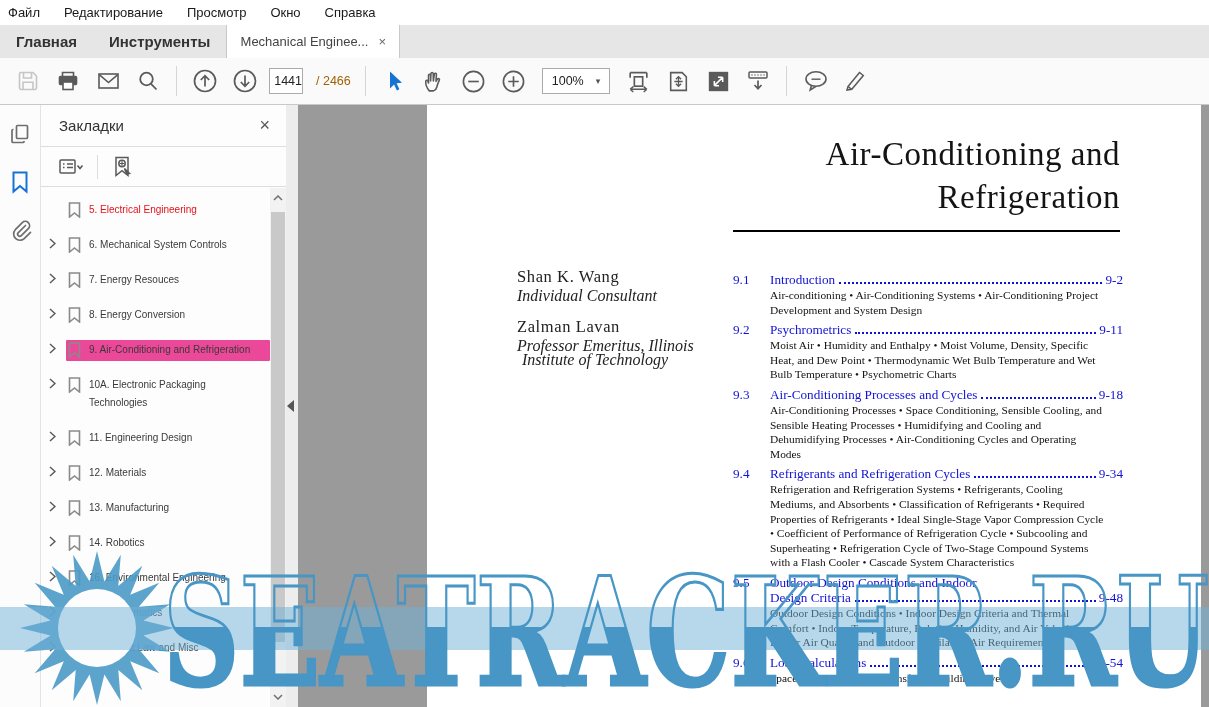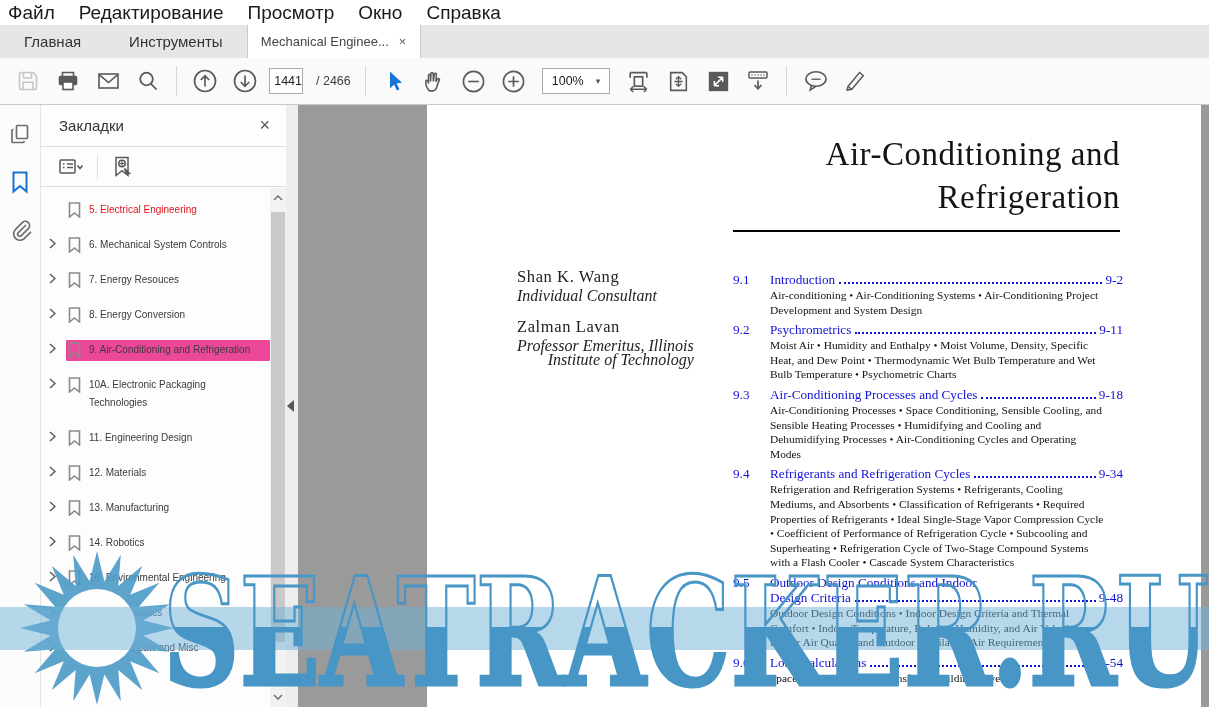--- a/index.html
+++ b/index.html
@@ -1,42 +1,42 @@
 <!DOCTYPE html>
 <html><head>
 <meta charset="utf-8">
 <style>
   * { margin:0; padding:0; box-sizing:border-box; }
   html,body { width:1209px; height:707px; overflow:hidden; background:#fff;
               font-family:"Liberation Sans", sans-serif; }
 
   
   .menubar { height:25px; background:#fff; display:flex; align-items:center;
-             padding-left:8px; gap:24px; font-size:19px; color:#1a1a1a; }
+             padding-left:8px; gap:24px; font-size:13px; color:#1a1a1a; }
   .menu-item { cursor:default; }
 
   
   .tabbar { height:33px; background:#e6e6e6; display:flex; align-items:stretch; }
-  .app-tab { display:flex; align-items:center; padding:0 24px; font-size:15px;
-             font-weight:normal; color:#333; }
+  .app-tab { display:flex; align-items:center; padding:0 16px; font-size:15px;
+             font-weight:bold; color:#333; }
   .doc-tab { width:174px; background:#fff;
              border-left:1px solid #c9c9c9; border-right:1px solid #c9c9c9;
              display:flex; align-items:center; justify-content:center; gap:10px;
              font-size:13px; color:#444; }
   .doc-tab .close-x { font-size:13px; color:#666; }
 
   
   .toolbar { height:47px; background:#fafafa; border-bottom:1px solid #c9c9c9;
              display:flex; align-items:center; padding-left:8px; }
   .tbtn { width:40px; height:36px; display:flex; align-items:center;
           justify-content:center; flex:0 0 auto; }
   .tsep { width:1px; height:30px; background:#d6d6d6; margin:0 8px; flex:0 0 auto; }
   .page-box { width:34px; height:26px; border:1px solid #ababab; background:#fff;
               font-size:12.5px; color:#222; text-align:right; margin:0 13px 0 4px; }
-  .page-total { font-size:12.5px; color:#404040; margin-right:6px; }
+  .page-total { font-size:12.5px; color:#a16207; margin-right:6px; }
   .zoom-box { height:26px; border:1px solid #ababab; background:#fff;
               display:flex; align-items:center; gap:12px; padding:0 9px;
               font-size:12.5px; color:#222; margin:0 8px; }
   .zoom-caret { font-size:9px; color:#555; }
 
   
   .main { display:flex; height:602px; }
   .rail { width:40px; background:#fcfcfc; display:flex; flex-direction:column;
           align-items:center; padding-top:16px; gap:22px; }
   .rail .ricon { width:26px; height:26px; display:flex; align-items:center; justify-content:center; }
@@ -82,21 +82,21 @@
 
   
   .chap-title { position:absolute; top:28px; right:81px; text-align:right;
                 font-size:33px; line-height:43px; letter-spacing:0.5px; }
   .title-rule { position:absolute; top:125px; left:306px; width:387px; height:2px;
                 background:#000; }
   .authors { position:absolute; left:90px; top:162px; }
   .author-name { font-size:16.5px; letter-spacing:0.6px; color:#222; }
   .author-aff { font-size:16px; font-style:italic; color:#222; line-height:14.5px;
                 margin-top:2px; }
-  .author-aff .aff2 { padding-left:5px;text-align:right; }
+  .author-aff .aff2 { padding-left:5px; }
   .author + .author { margin-top:13px; }
 
   .toc { position:absolute; left:306px; top:167px; width:390px; }
   .toc-entry { margin-bottom:5px; }
   .toc-head { display:flex; align-items:flex-end; font-size:13.2px; line-height:15px;
               color:#1111d6; }
   .toc-num { width:37px; flex:0 0 auto; }
   .toc-indent { width:37px; flex:0 0 auto; }
   .toc-leader { flex:1; border-bottom:2px dotted #1111d6; margin:0 3px 3px 4px; }
   .toc-page { flex:0 0 auto; }

